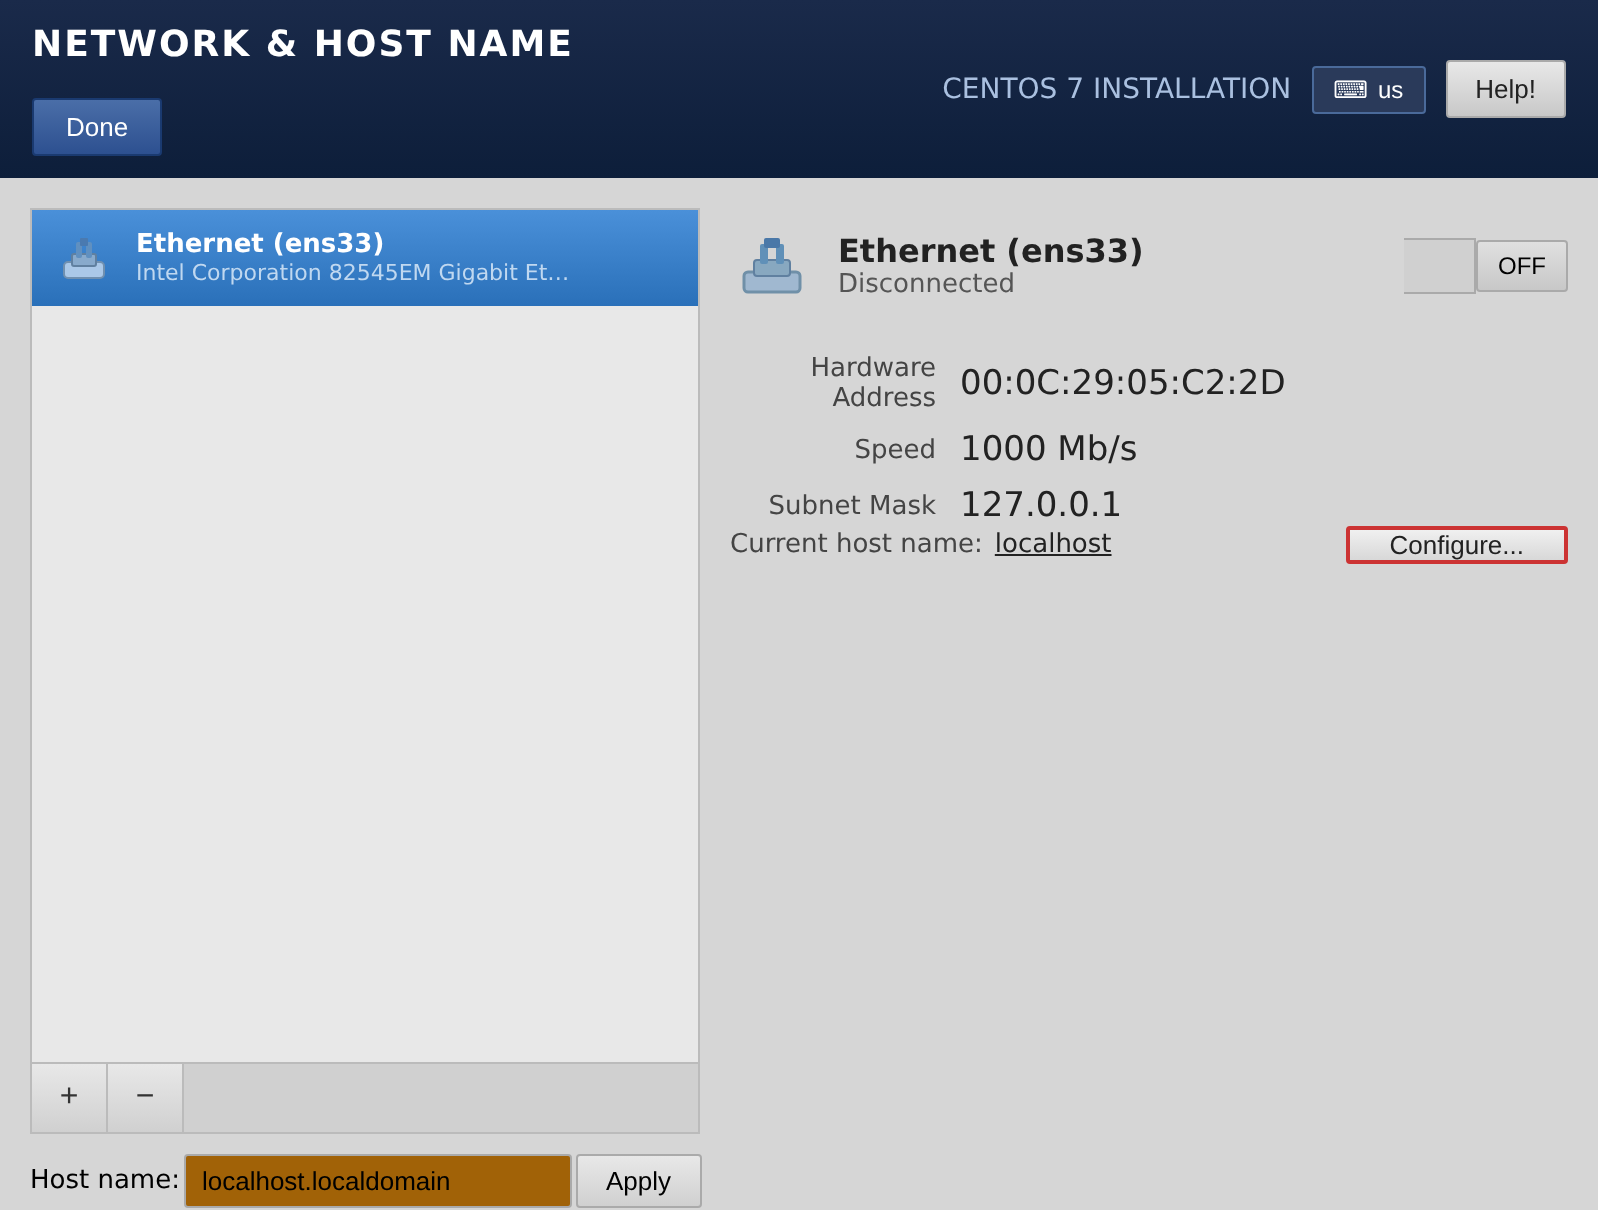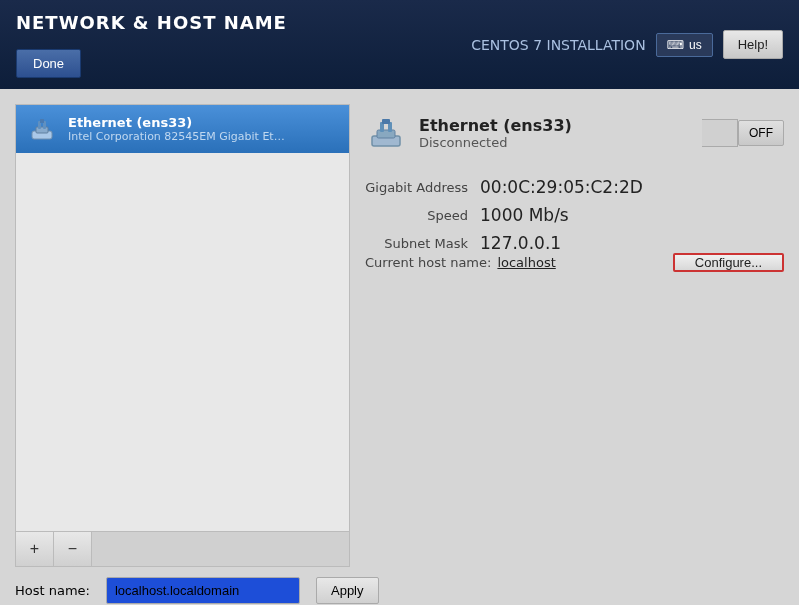--- a/index.html
+++ b/index.html
@@ -139,32 +139,32 @@
       cursor: pointer;
       display: flex;
       align-items: center;
       justify-content: center;
       color: #333;
     }
 
     #hostname-row {
       display: flex;
       align-items: center;
-      gap: 16px;
+      gap: 2px;
       margin-top: 10px;
     }
     #hostname-label {
       font-size: 13px;
       white-space: nowrap;
     }
     #hostname-input {
       flex: 1;
       padding: 5px 8px;
       border: 1px solid #aaa;
-      background: #1d4ed8;
+      background: #a16207;
       font-size: 13px;
       border-radius: 2px;
     }
     #apply-btn {
       padding: 5px 14px;
       background: linear-gradient(to bottom, #e8e8e8, #d0d0d0);
       border: 1px solid #aaa;
       font-size: 13px;
       cursor: pointer;
       border-radius: 2px;
@@ -327,21 +327,21 @@
         </div>
       </div>
       <div id="toggle-container">
         <div id="toggle-switch"></div>
         <button id="toggle-off">OFF</button>
       </div>
     </div>
 
     <div id="eth-details">
       <div class="detail-row">
-        <span class="detail-label">Gigabit Address</span>
+        <span class="detail-label">Hardware Address</span>
         <span class="detail-value">00:0C:29:05:C2:2D</span>
       </div>
       <div class="detail-row">
         <span class="detail-label">Speed</span>
         <span class="detail-value">1000 Mb/s</span>
       </div>
       <div class="detail-row">
         <span class="detail-label">Subnet Mask</span>
         <span class="detail-value">127.0.0.1</span>
       </div>

